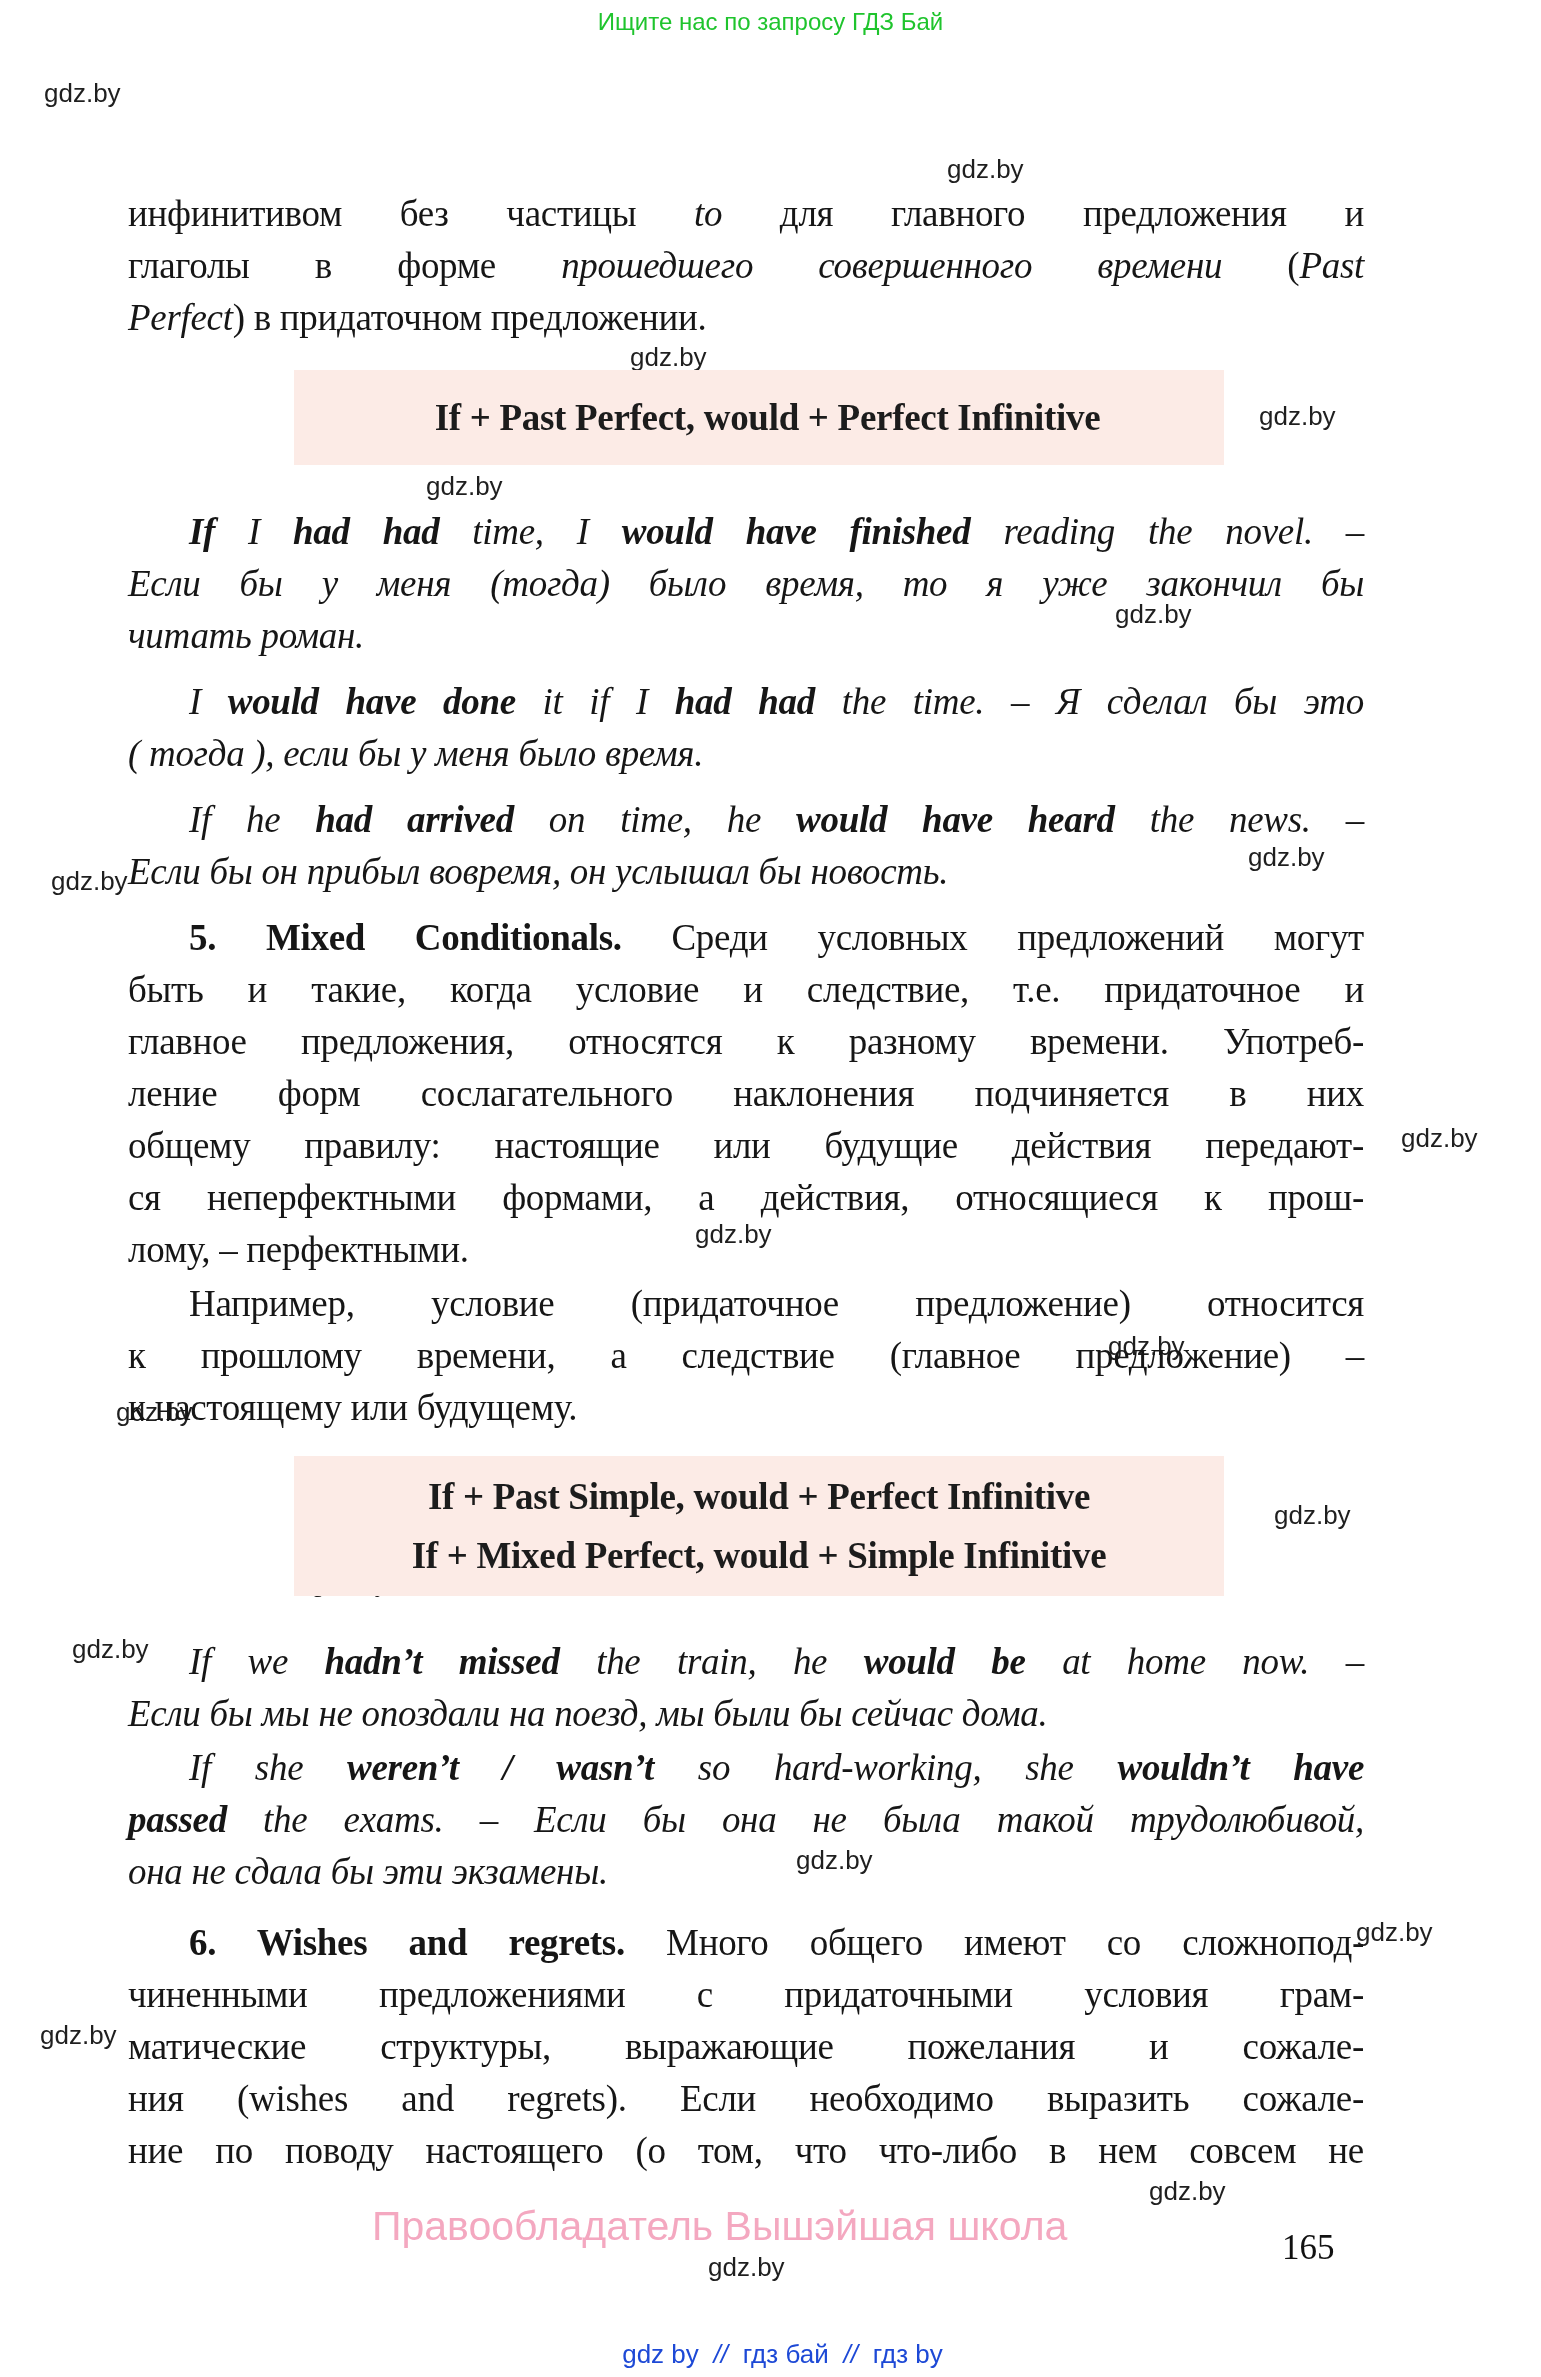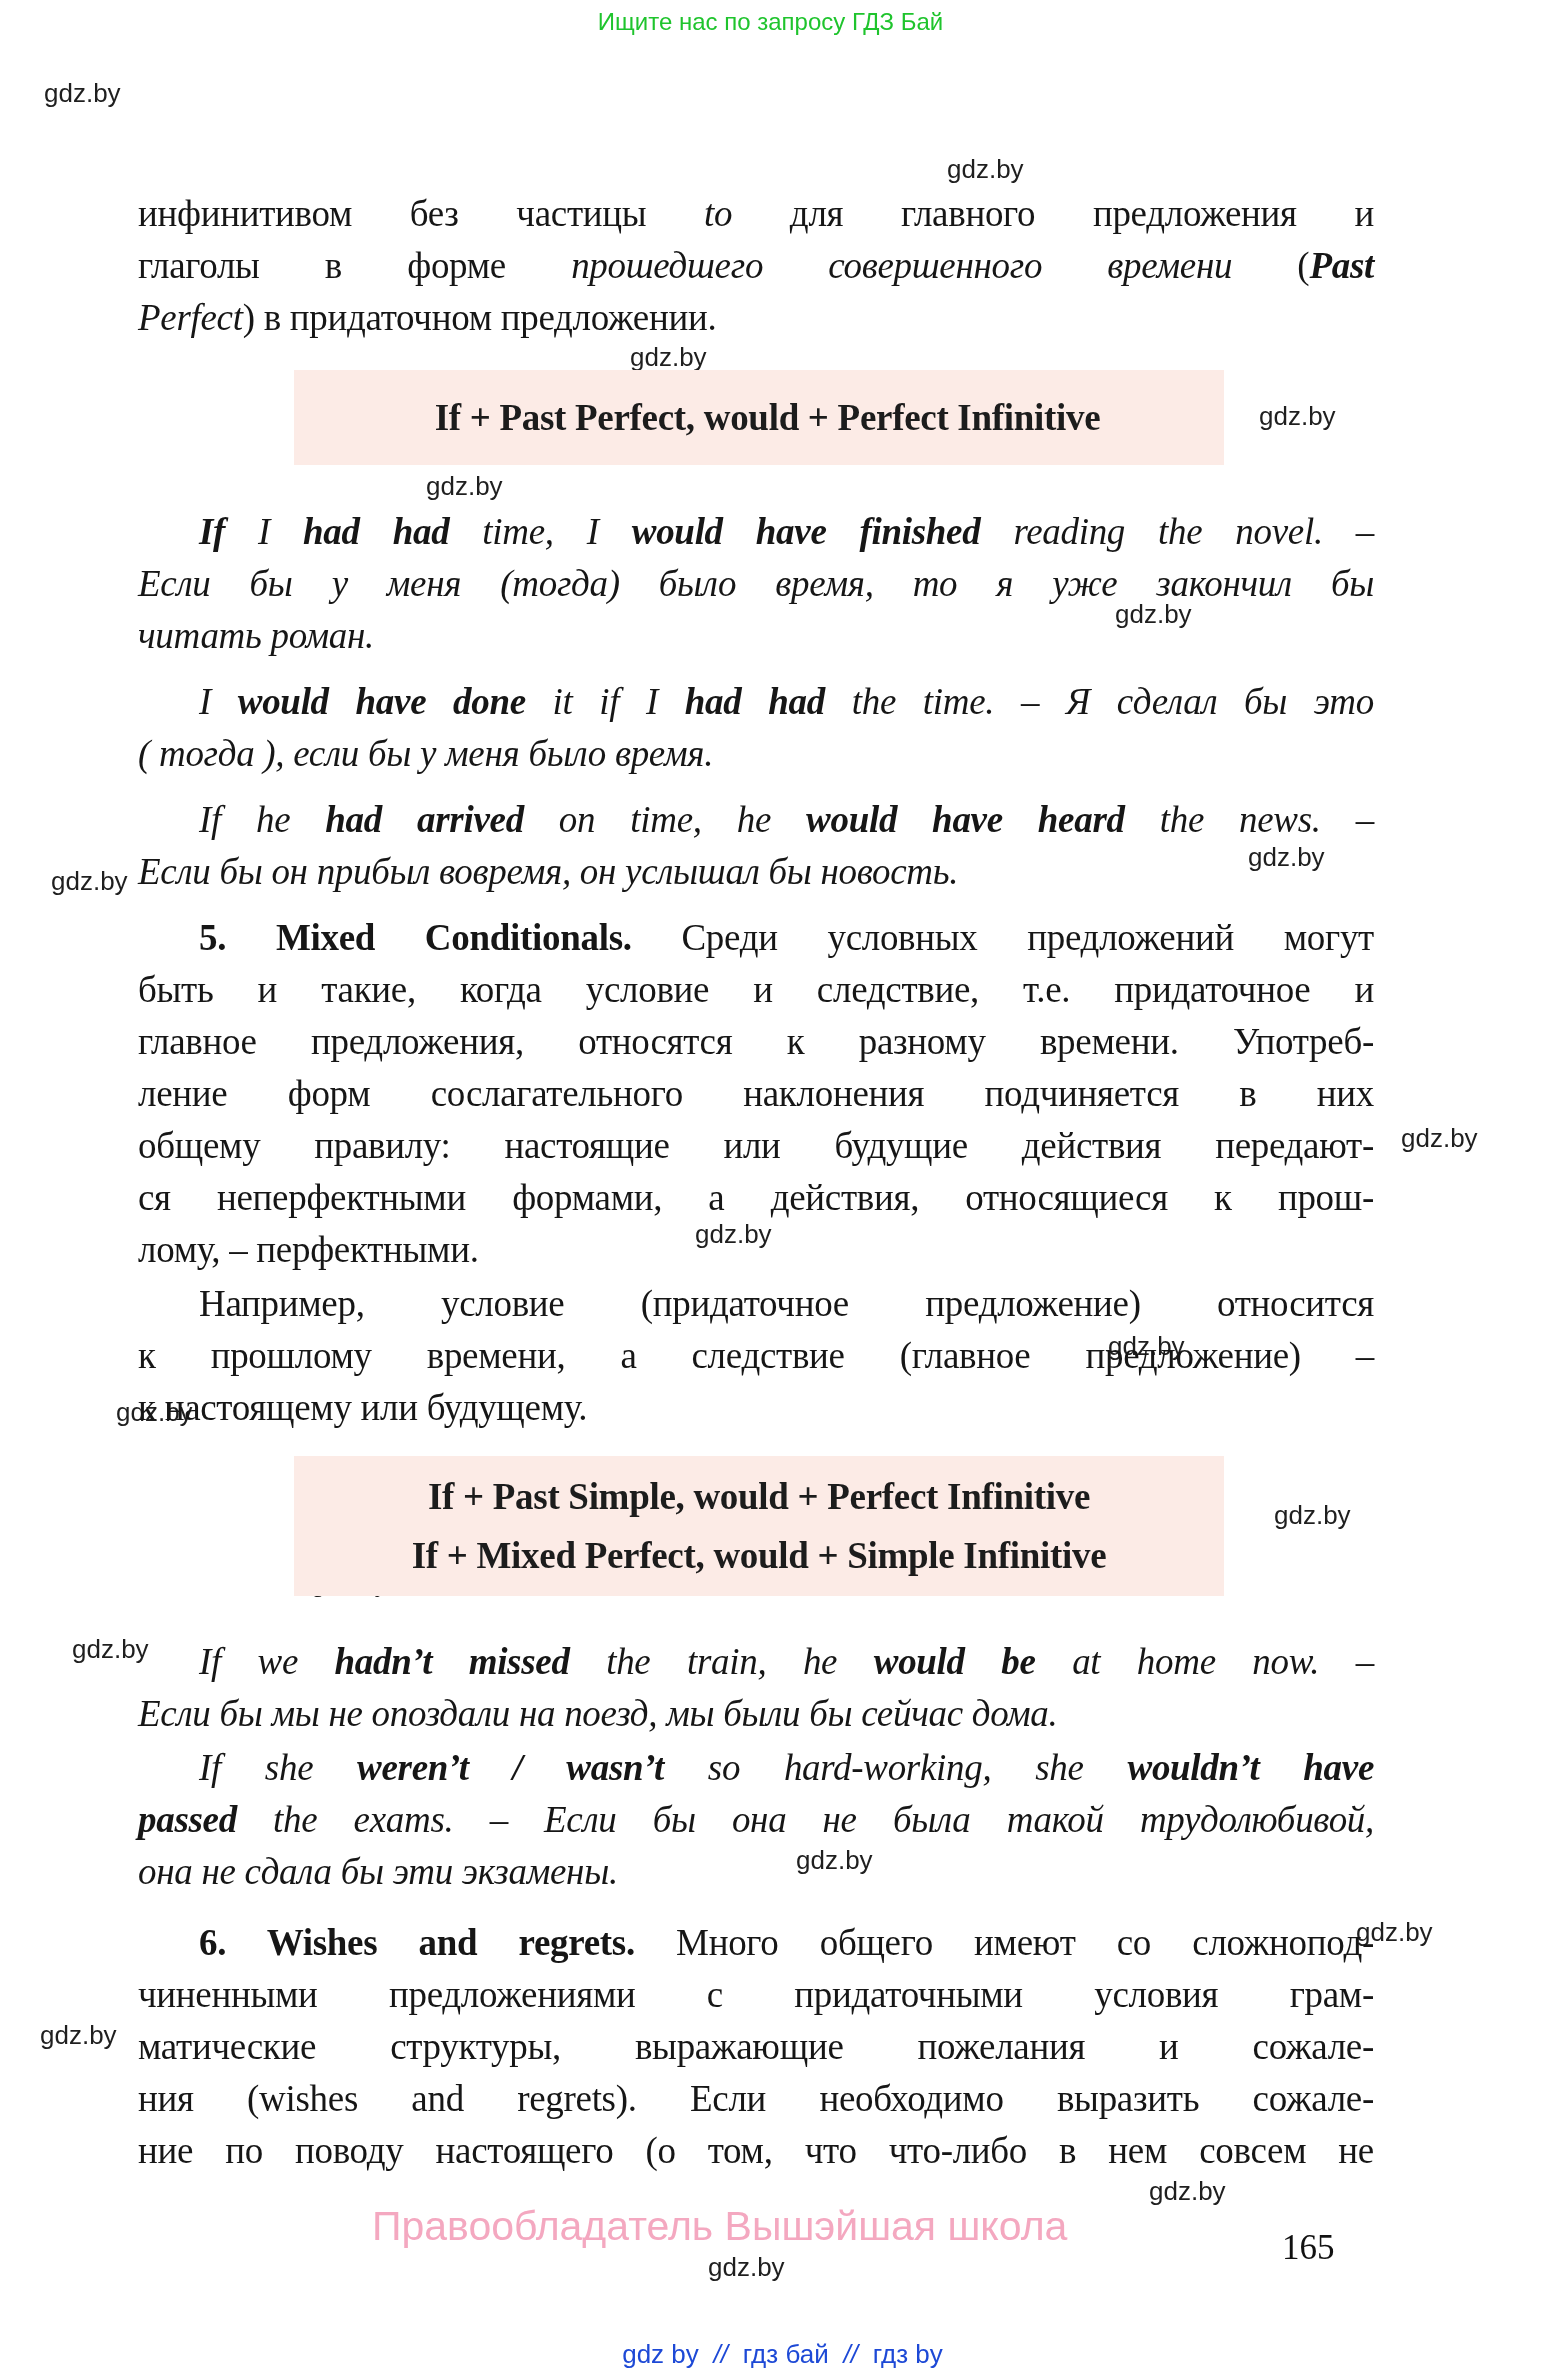--- a/index.html
+++ b/index.html
@@ -23,21 +23,21 @@
     font:400 24px/29px "Liberation Sans",sans-serif;
     color:var(--promo-green);
   }
   .wm{
     position:absolute;
     font:400 26px/31px "Liberation Sans",sans-serif;
     color:#1f1f1f;
     white-space:nowrap;
   }
   .para{
-    position:absolute;left:138px;width:1236px;
+    position:absolute;left:128px;width:1236px;
     font-size:37px;line-height:52px;
     color:var(--ink);
     letter-spacing:-0.3px;
   }
   .para.example{font-style:italic;}
   .tline{
     height:52px;
     text-align:justify;
     text-align-last:justify;
     white-space:nowrap;
@@ -105,21 +105,21 @@
   <span class="wm" style="left:311px;top:1568px">gdz.by</span>
   <span class="wm" style="left:72px;top:1634px">gdz.by</span>
   <span class="wm" style="left:796px;top:1845px">gdz.by</span>
   <span class="wm" style="left:1356px;top:1917px">gdz.by</span>
   <span class="wm" style="left:40px;top:2020px">gdz.by</span>
   <span class="wm" style="left:1149px;top:2176px">gdz.by</span>
   <span class="wm" style="left:708px;top:2252px">gdz.by</span>
 
   <section class="para" style="top:188px">
       <div class="tline"><span>инфинитивом без частицы </span><span style="font-style: italic;">to</span><span> для главного предложения и</span></div>
-      <div class="tline"><span>глаголы в форме </span><span style="font-style: italic;">прошедшего совершенного времени</span><span> (</span><span style="font-style: italic; font-weight: bold;">Past</span></div>
+      <div class="tline"><span>глаголы в форме </span><span style="font-style: italic;">прошедшего совершенного времени</span><span> (</span><span style="font-style: italic;">Past</span></div>
       <div class="tline last"><span style="font-style: italic;">Perfect</span><span>) в придаточном предложении.</span></div>
     </section>
 
   <div class="rulebox single" style="top:370px;height:95px">
       <div class="bline">If + Past Perfect, would + Perfect Infinitive</div>
     </div>
 
   <section class="para example" style="top:506px">
       <div class="tline indent"><span class="b">If</span><span> I </span><span class="b">had had</span><span> time, I </span><span class="b">would have finished</span><span> reading the novel. –</span></div>
       <div class="tline"><span>Если бы у меня (тогда) было время, то я уже закончил бы</span></div>

